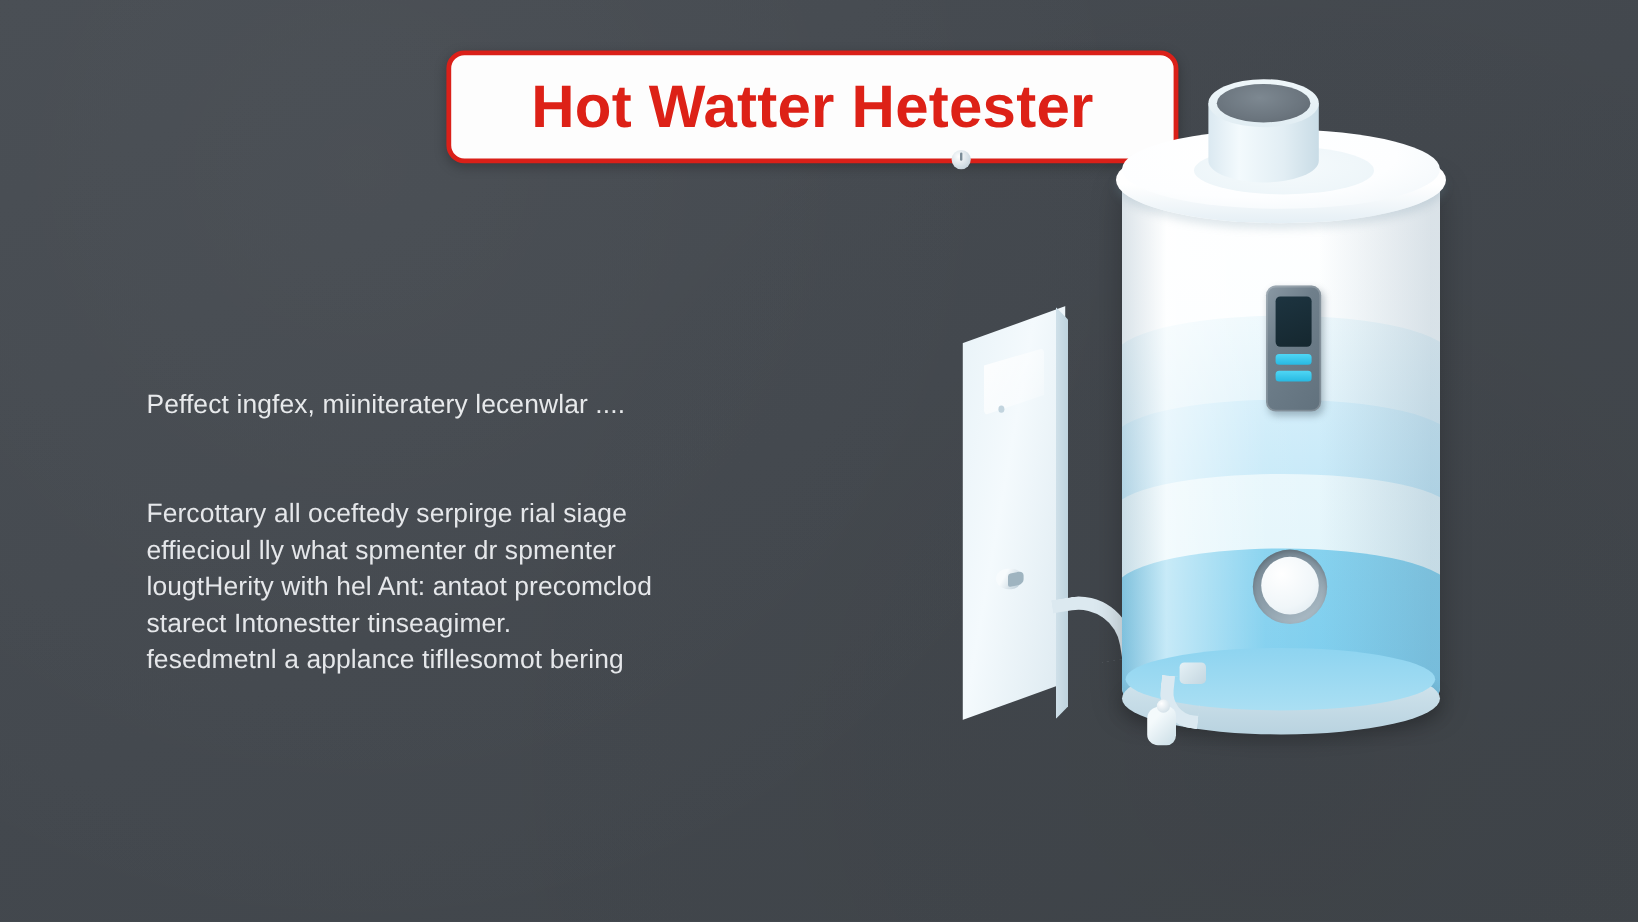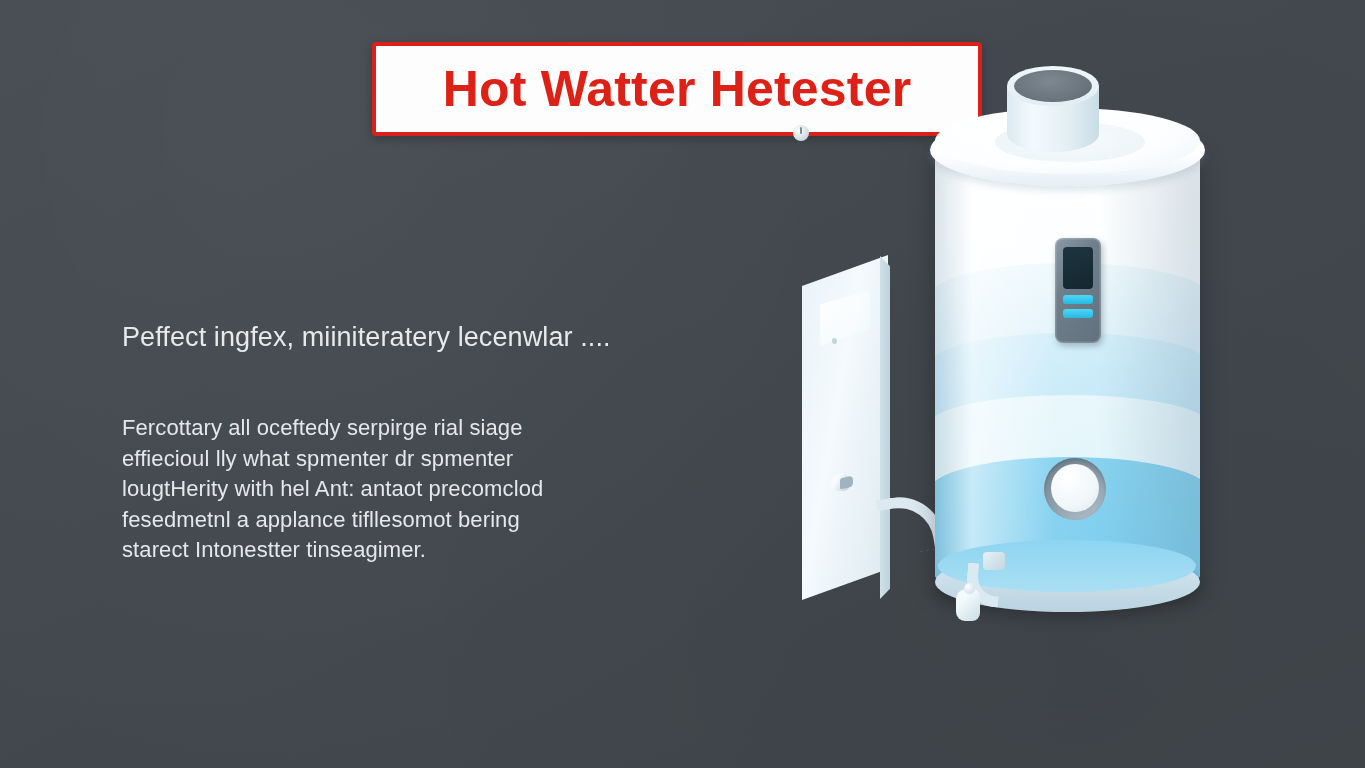--- a/index.html
+++ b/index.html
@@ -23,42 +23,42 @@
     pointer-events:none;
   }
 
   
   .title-pill{
     position:absolute;
     left:372px; top:42px;
     width:610px; height:94px;
     background:#fdfdfd;
     border:4px solid #da2019;
-    border-radius:4px;
+    border-radius:15px;
     display:flex; align-items:center; justify-content:center;
     box-shadow:0 3px 10px rgba(0,0,0,0.25);
   }
   .title-text{
     color:#dd2117;
     font-size:50px;
     font-weight:bold;
     letter-spacing:0.2px;
     white-space:nowrap;
     line-height:1;
   }
 
   
   .copy{
     position:absolute;
     left:122px; top:322px;
     width:520px;
   }
   .lede{
     color:#e7e9eb;
-    font-size:27px;
+    font-size:22px;
     line-height:30px;
     letter-spacing:0.1px;
     white-space:nowrap;
   }
   .body-para{
     margin-top:61px;
     color:#e5e7ea;
     font-size:22px;
     line-height:30.5px;
     letter-spacing:0.1px;
@@ -329,22 +329,22 @@
   <div class="title-text">Hot Watter Hetester</div>
 </div>
 
 <div class="copy">
   <div class="lede">Peffect ingfex, miiniteratery lecenwlar ....</div>
 
   <div class="body-para">
     <span>Fercottary all oceftedy serpirge rial siage</span>
     <span>effiecioul lly what spmenter dr spmenter</span>
     <span>lougtHerity with hel Ant: antaot precomclod</span>
+    <span>starect Intonestter tinseagimer.</span>
     <span>fesedmetnl a applance tifllesomot bering</span>
-    <span>starect Intonestter tinseagimer.</span>
   </div>
 </div>
 
 <div class="illus">
 
   <div class="door"></div>
   <div class="door-edge"></div>
   <div class="door-gloss"></div>
   <div class="door-dot"></div>
   <div class="door-handle"></div>

